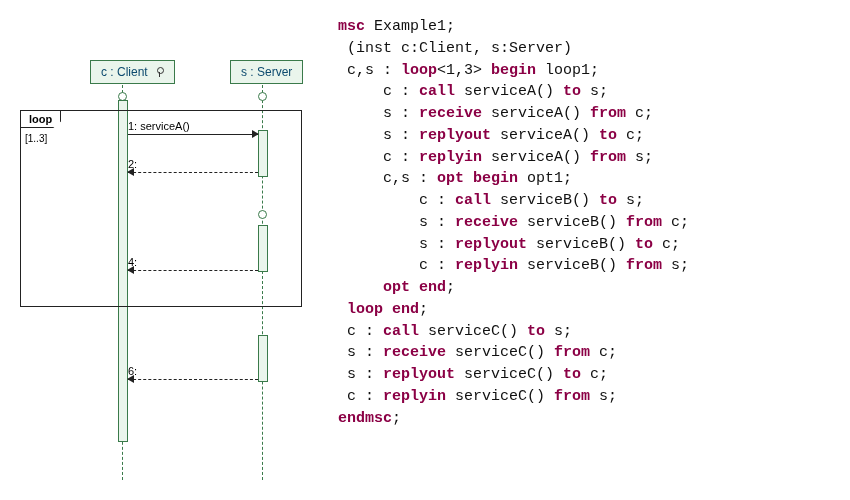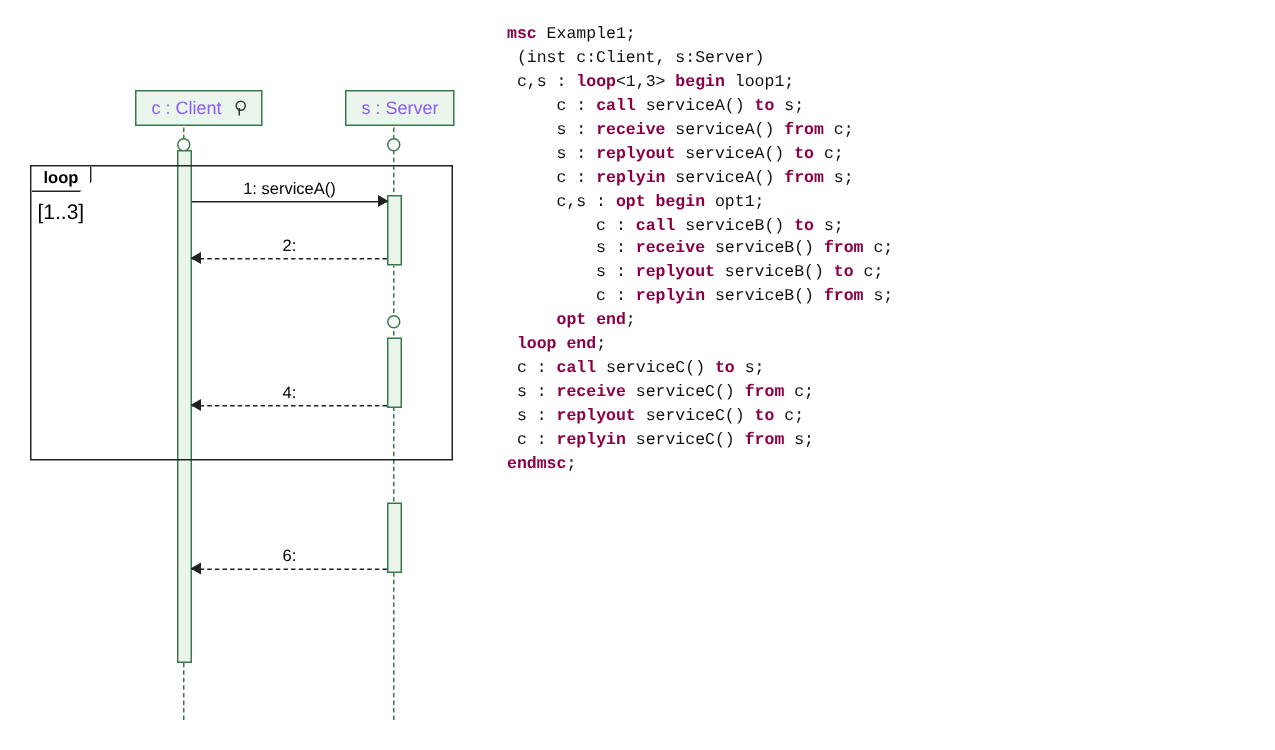--- a/index.html
+++ b/index.html
@@ -19,21 +19,21 @@
     flex-shrink: 0;
   }
   .lifeline-head {
     position: absolute;
     top: 60px;
     border: 1.5px solid #3a7a4a;
     background: #eaf5ec;
     padding: 4px 10px;
     font-family: Arial, sans-serif;
     font-size: 12px;
-    color: #8b5cf6;
+    color: #0c4a6e;
     white-space: nowrap;
   }
   .lifeline-head.client { left: 90px; }
   .lifeline-head.server { left: 230px; }
   .stick {
     display: inline-block;
     width: 10px;
     height: 12px;
     position: relative;
     margin-left: 3px;
@@ -75,29 +75,29 @@
     font-family: Arial, sans-serif;
     font-size: 11px;
     font-weight: bold;
     padding: 2px 8px;
     clip-path: polygon(0 0, 100% 0, 100% 60%, 80% 100%, 0 100%);
   }
   .frag-guard {
     position: absolute;
     top: 22px; left: 4px;
     font-family: Arial, sans-serif;
-    font-size: 14px;
+    font-size: 10px;
   }
   .msg {
     position: absolute;
     left: 128px;
     width: 130px;
     font-family: Arial, sans-serif;
     font-size: 11px;
-    text-align: center;
+    text-align: left;
   }
   .msg .line {
     border-top: 1.5px solid #222;
     position: relative;
   }
   .msg .line.dashed { border-top-style: dashed; }
   .msg .line::after {
     content:"";
     position:absolute; right:-1px; top:-5px;
     border-left:7px solid #222; border-top:4px solid transparent; border-bottom:4px solid transparent;
@@ -107,21 +107,21 @@
     border-left:none; border-right:7px solid #222;
   }
   .msg .lbl { margin-bottom: 2px; }
   .circle {
     position:absolute;width:7px;height:7px;border:1.5px solid #3a7a4a;border-radius:50%;background:#fff;
   }
 
   
   .code {
     padding: 16px 10px 10px 18px;
-    font-size: 11px;
+    font-size: 15px;
     line-height: 1.45;
     white-space: pre;
     color: #111;
   }
   .kw  { color: #8b0045; font-weight: bold; }
 </style>
 </head>
 <body>
 
 <div class="diagram">

